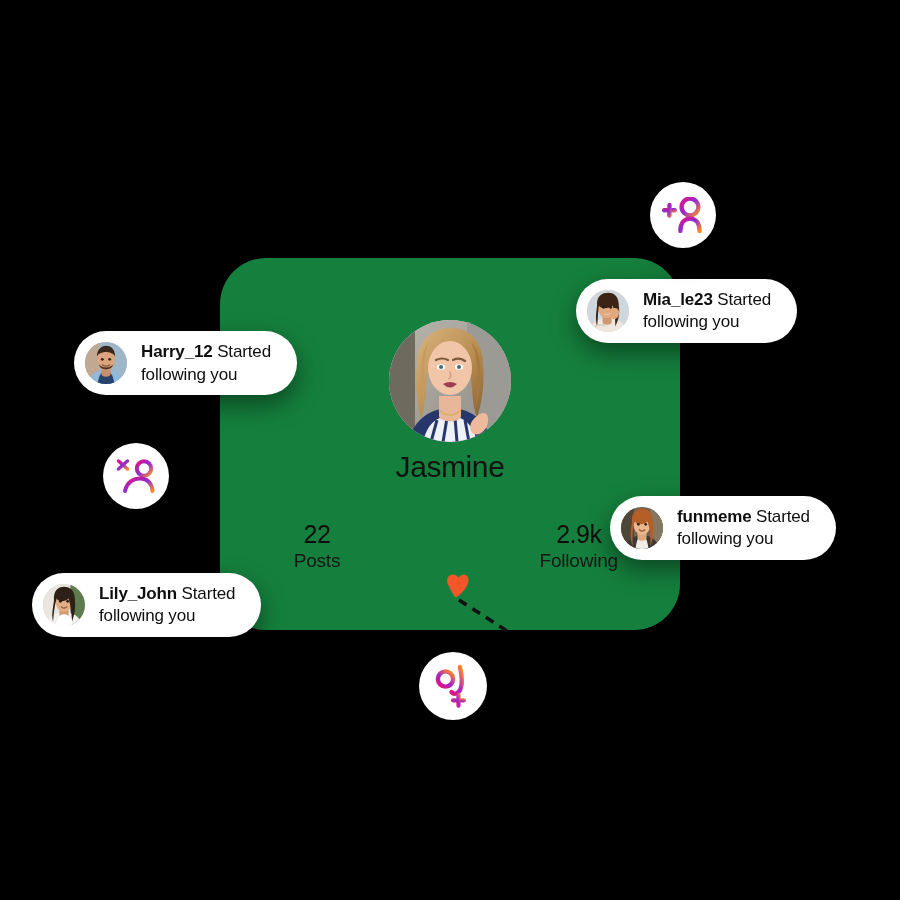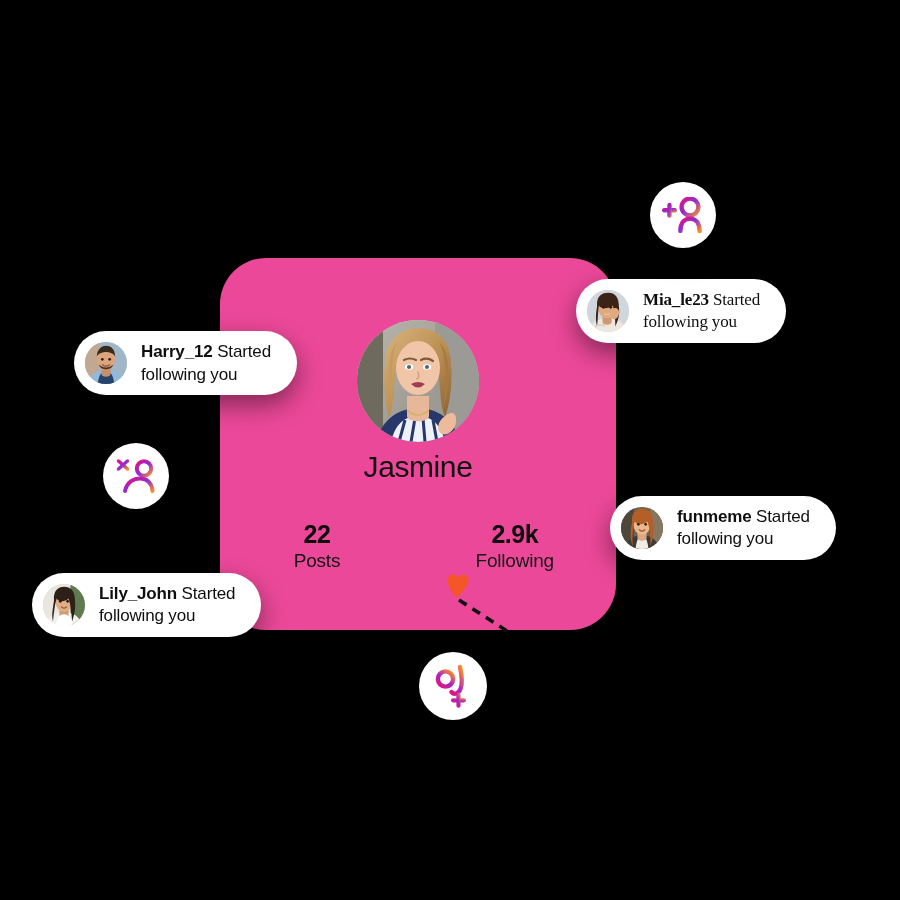--- a/index.html
+++ b/index.html
@@ -21,23 +21,23 @@
     width: 900px;
     height: 900px;
     background: #000000;
   }
 
   
   .profile-card {
     position: absolute;
     left: 220px;
     top: 258px;
-    width: 396px;
+    width: 460px;
     height: 372px;
-    background: #ec4899;
+    background: #15803d;
     border-radius: 46px;
     box-shadow: 0 18px 46px rgba(0,0,0,0.55);
   }
 
   .avatar-wrap {
     position: absolute;
     left: 50%;
     top: 62px;
     transform: translateX(-50%);
     width: 122px;
@@ -70,21 +70,21 @@
     align-items: flex-start;
     padding: 0 28px;
     box-sizing: border-box;
   }
   .stat {
     text-align: center;
     min-width: 70px;
   }
   .stat-value {
     font-size: 25px;
-    font-weight: 700;
+    font-weight: 400;
     color: #0d0d0d;
     letter-spacing: -0.5px;
     line-height: 1.15;
   }
   .stat-label {
     font-size: 19px;
     font-weight: 400;
     color: #161616;
     letter-spacing: -0.2px;
     margin-top: 1px;
@@ -117,21 +117,21 @@
     font-size: 17px;
     line-height: 1.32;
     color: #0f0f0f;
     letter-spacing: -0.15px;
     white-space: nowrap;
   }
   .pill-user { font-weight: 700; }
   .pill-action { font-weight: 400; }
 
   .pill-harry  { left: 74px;  top: 331px; align-items: flex-end; }
-  .pill-mia    { left: 576px; top: 279px; font-family: Liberation Serif, serif; }
+  .pill-mia    { left: 576px; top: 279px; }
   .pill-fun    { left: 610px; top: 496px; }
   .pill-lily   { left: 32px;  top: 573px; justify-content: flex-end; }
 
   
   .badge {
     position: absolute;
     width: 66px;
     height: 66px;
     border-radius: 50%;
     background: #ffffff;

